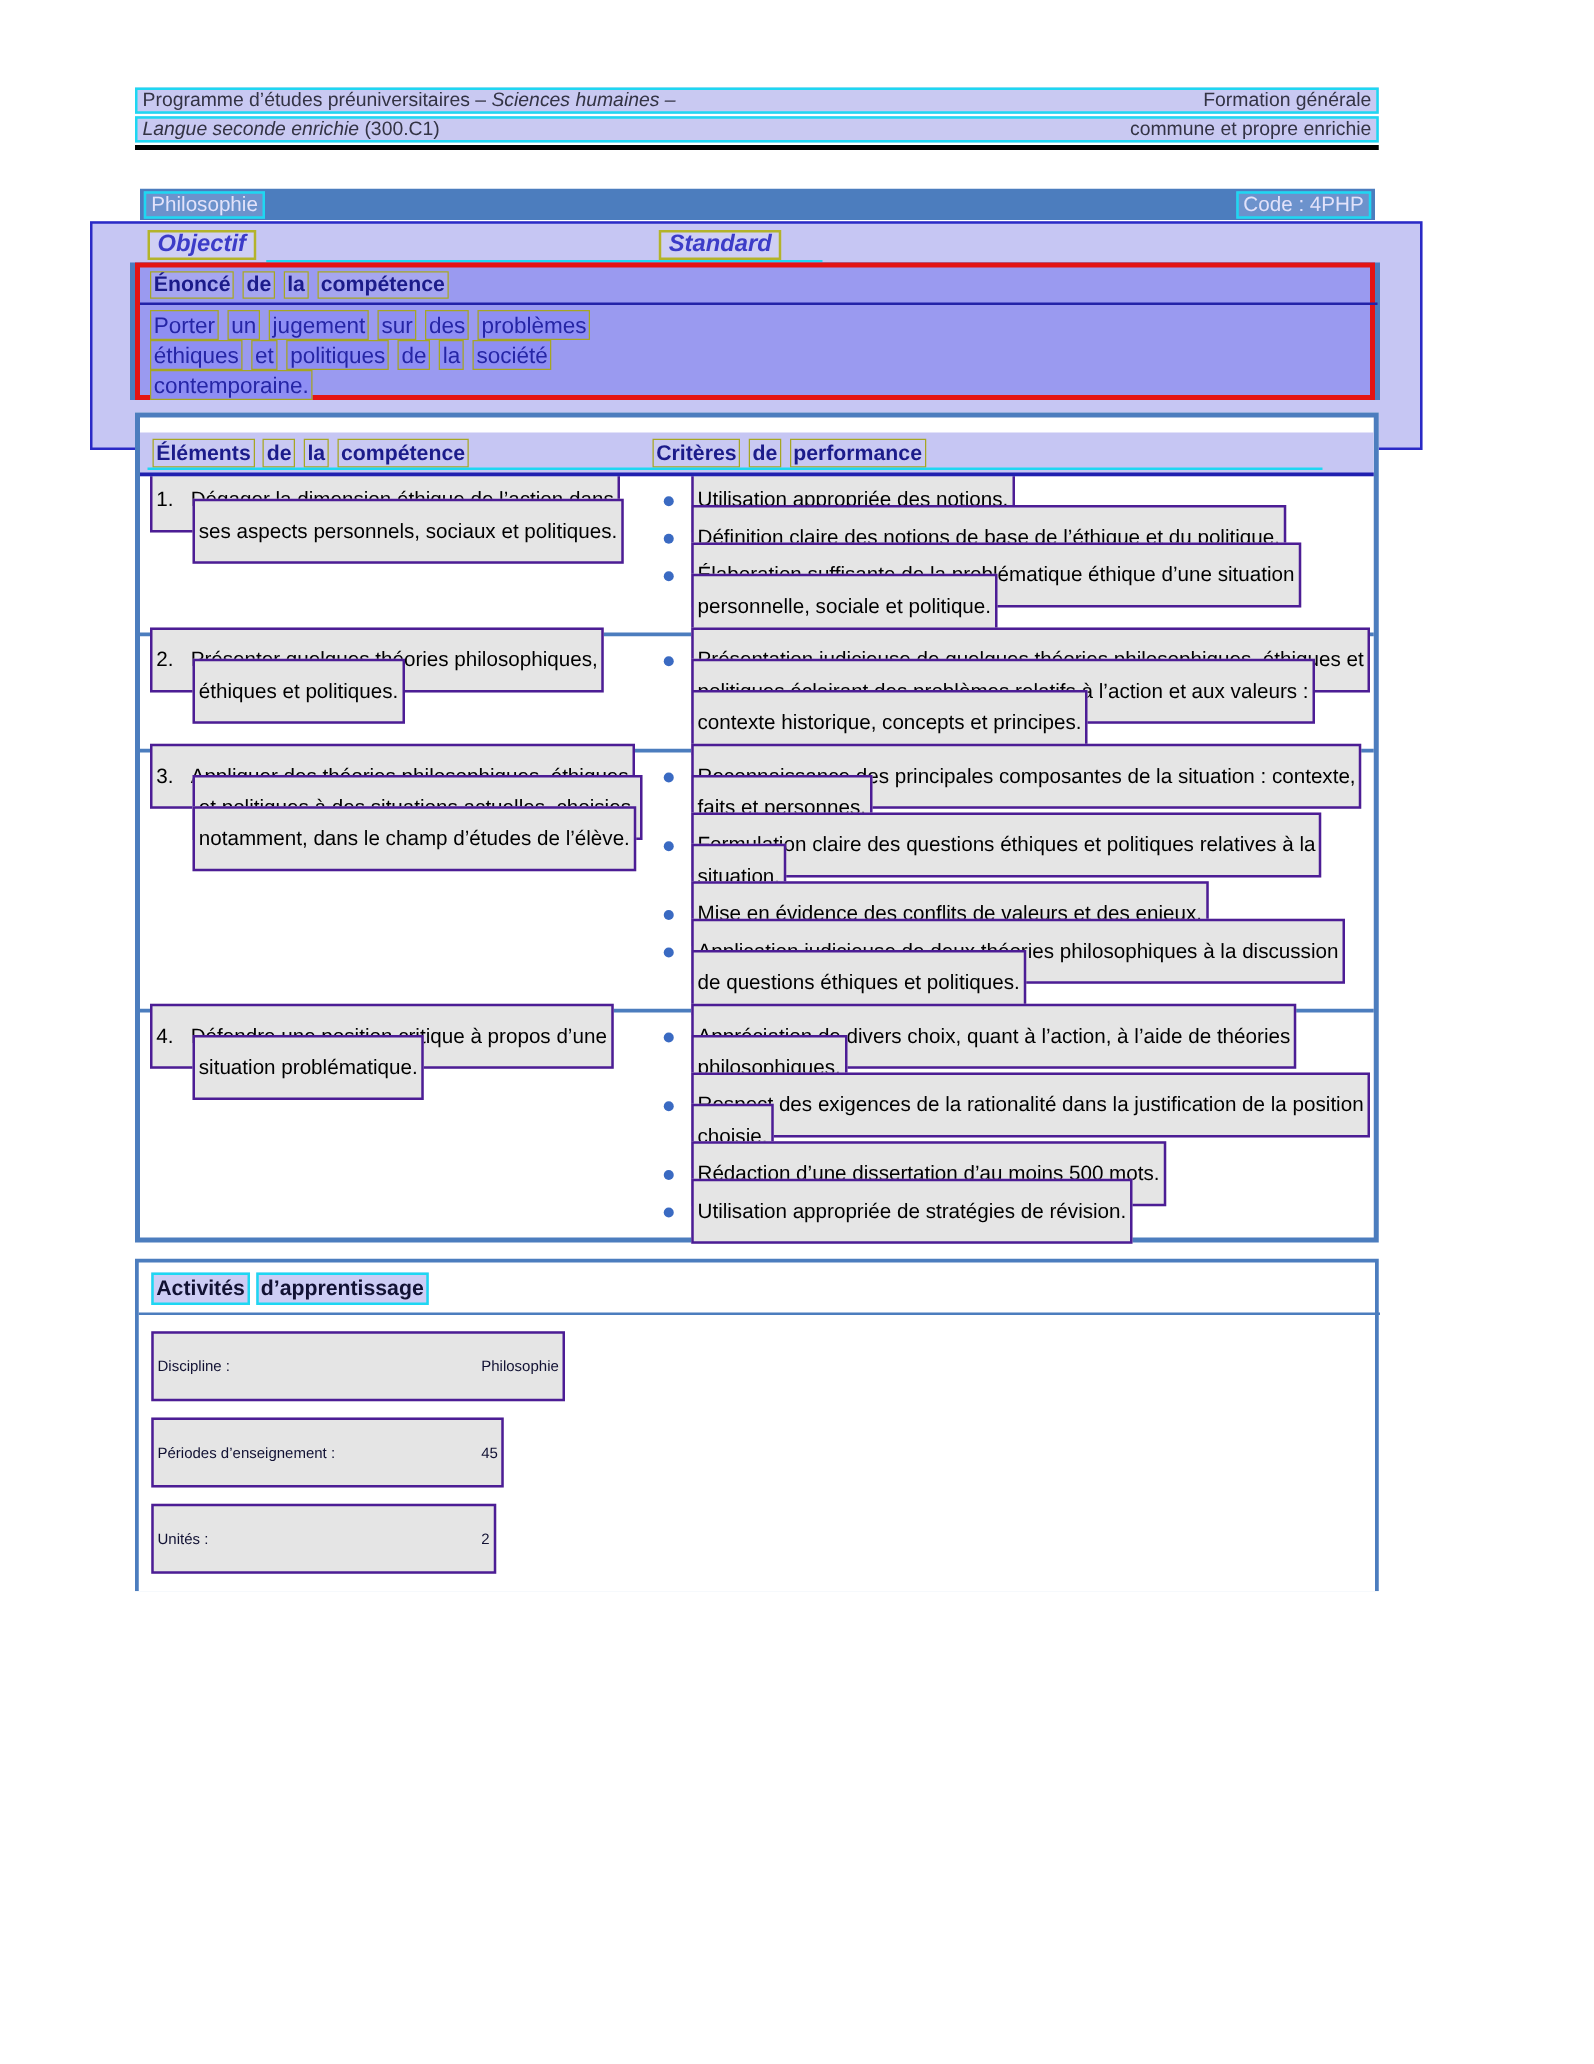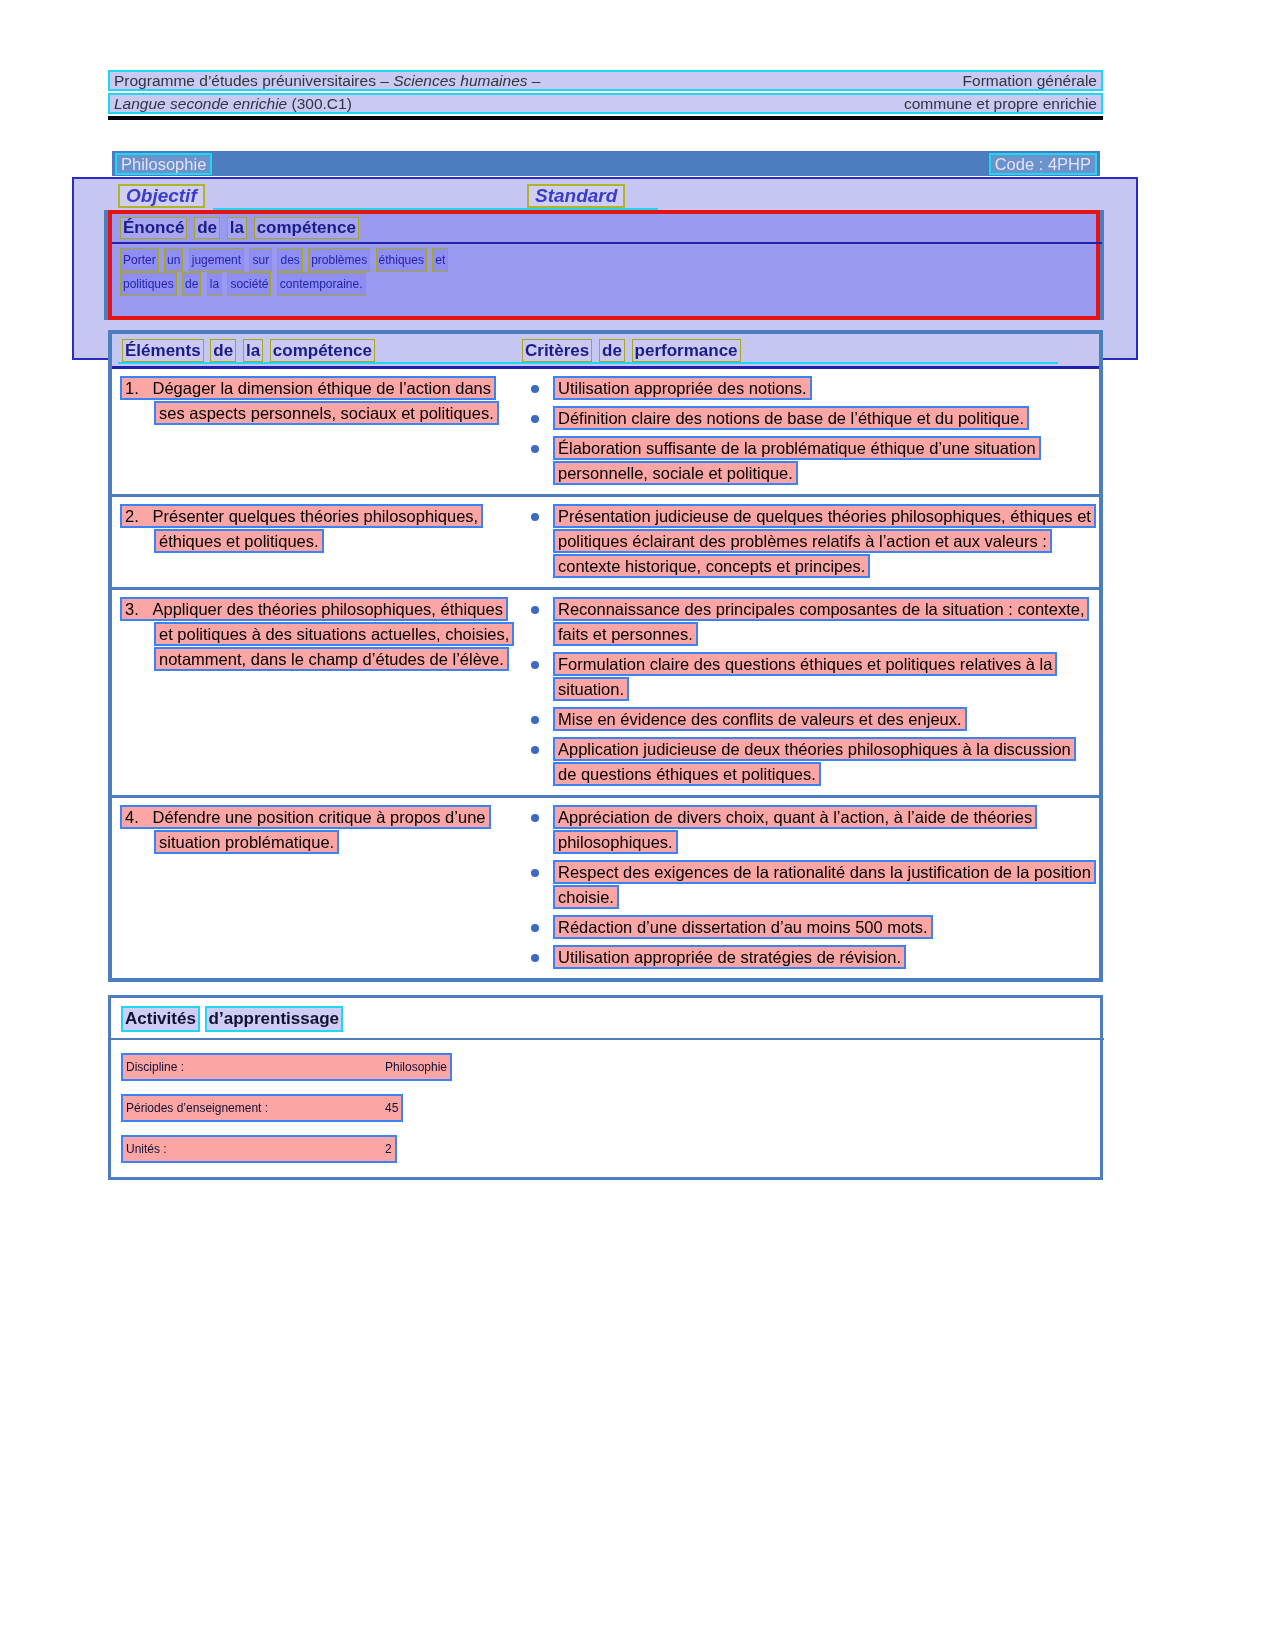--- a/index.html
+++ b/index.html
@@ -1,20 +1,20 @@
 <!DOCTYPE html>
 <html><head>
 <meta charset="utf-8">
 <style>
   html,body{margin:0;padding:0;background:#ffffff;}
   .page{position:relative;width:1275px;height:1273px;background:#ffffff;
         font-family:"Liberation Sans", sans-serif;overflow:hidden;}
 
   
-  .hl{background:#fca5a5;border:2px solid #3b82f6;padding:1px 3px;
+  .hl{background:#e5e5e5;border:2px solid #4c1d95;padding:15px 3px;
       -webkit-box-decoration-break:clone;box-decoration-break:clone;}
   .band{background:#c9c9f2;border:2px solid #1ed7f2;display:flex;
         justify-content:space-between;align-items:center;
         padding:0 4px;height:17px;font-size:15.5px;color:#333344;}
 
   
   .doc-header{margin:70px 0 0 108px;width:995px;position:relative;z-index:1;}
   .doc-header .band{margin-bottom:2px;}
   .black-rule{margin:1px 0 0 108px;width:995px;height:4px;background:#000;position:relative;z-index:1;}
 
@@ -37,29 +37,29 @@
   .obj-row .wq{background:#cfcff4;border:2px solid #b3b32a;padding:0 6px;line-height:20px;display:inline-block;}
   .obj-row .std{position:absolute;left:409px;top:0;}
 
   
   .enonce-box{position:relative;z-index:2;margin:0 0 0 108px;width:992px;height:110px;
               background:#9a9af0;border:4px solid #e41414;box-sizing:border-box;
               box-shadow:-4px 0 0 #4c7dbe,4px 0 0 #4c7dbe;padding:3px 0 0 8px;}
   .enonce-heading{font-size:17px;font-weight:bold;color:#1b1b8a;line-height:20px;}
   .enonce-heading .w{background:#a6a6f0;border:1px solid #a6a622;padding:0 2px;margin-right:2px;display:inline-block;}
   .enonce-rule{border:none;border-top:2px solid #2323a8;margin:3px 0 4px -8px;width:990px;}
-  .enonce-body{font-size:12px;color:#2525a5;width:380px;line-height:22px;}
+  .enonce-body{font-size:18px;color:#2525a5;width:380px;line-height:22px;}
   .enonce-body .w{background:#8e8ef4;border:1px solid #a6a622;padding:0 2px;margin-right:2px;display:inline-block;}
 
   
   .comp-table{position:relative;z-index:1;margin:10px 0 0 108px;width:995px;
               box-sizing:border-box;border:4px solid #4c7dbe;background:#fff;}
   .table-head{position:relative;display:flex;background:#c6c6f3;
               border-bottom:3px solid #2020b0;padding:5px 0 4px 10px;
-              font-size:17px;font-weight:bold;color:#1b1b8a;line-height:21px;}
+              font-size:17px;font-weight:bold;color:#1b1b8a;line-height:21px;margin-top:12px;}
   .table-head::after{content:"";position:absolute;left:6px;bottom:2px;width:940px;
                      border-bottom:2px solid #1ed7f2;}
   .table-head .col1{width:400px;}
   .table-head .wq{background:#c9c9f2;border:1px solid #a6a622;padding:0 2px;margin-right:2px;display:inline-block;}
   .t-row{display:flex;padding:7px 0 8px 0;}
   .t-row + .t-row{border-top:3px solid #4c7dbe;}
   .col-el{width:405px;padding-left:8px;box-sizing:border-box;
           font-size:16.5px;color:#000;line-height:25px;}
   .element-text{padding-left:34px;text-indent:-34px;display:block;width:365px;}
   .col-cr{flex:1;padding-right:8px;font-size:16.5px;color:#000;line-height:25px;}

